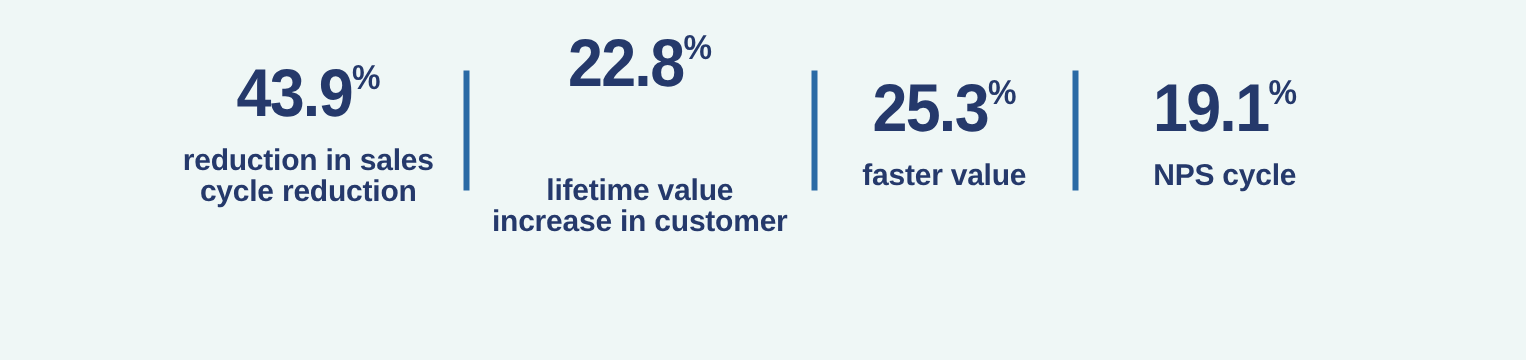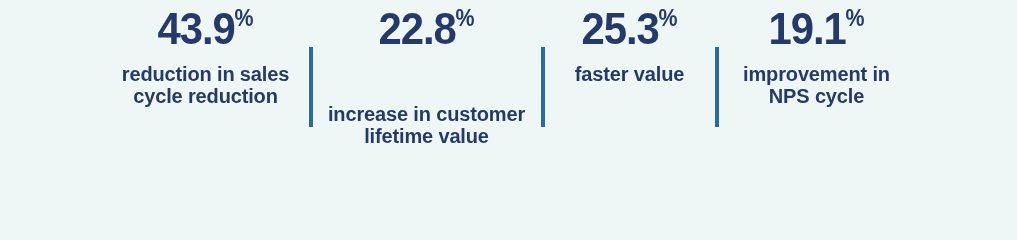--- a/index.html
+++ b/index.html
@@ -13,21 +13,21 @@
     font-family: "Liberation Sans", sans-serif;
     overflow: hidden;
   }
 
   .stats-band {
     width: 1017px;
     height: 172px;
     background: #eff7f6;
     display: flex;
     flex-direction: row;
-    align-items: flex-start;
+    align-items: center;
     justify-content: center;
     box-sizing: border-box;
     padding: 0 28px;
   }
 
   .stat-block {
     display: flex;
     flex-direction: column;
     align-items: center;
     justify-content: flex-start;
@@ -108,22 +108,22 @@
     </div>
   </div>
 
   <div class="divider"></div>
 
   <div class="stat-block col-1">
     <div class="stat-value">
       <span class="num">22.8</span><span class="pct">%</span>
     </div>
     <div class="stat-caption">
+      <span class="cap-line">lifetime value</span>
       <span class="cap-line">increase in customer</span>
-      <span class="cap-line">lifetime value</span>
     </div>
   </div>
 
   <div class="divider"></div>
 
   <div class="stat-block col-2">
     <div class="stat-value">
       <span class="num">25.3</span><span class="pct">%</span>
     </div>
     <div class="stat-caption">
@@ -131,18 +131,17 @@
     </div>
   </div>
 
   <div class="divider"></div>
 
   <div class="stat-block col-3">
     <div class="stat-value">
       <span class="num">19.1</span><span class="pct">%</span>
     </div>
     <div class="stat-caption">
-      <span class="cap-line">improvement in</span>
       <span class="cap-line">NPS cycle</span>
     </div>
   </div>
 
 </div>
 
 </body></html>

